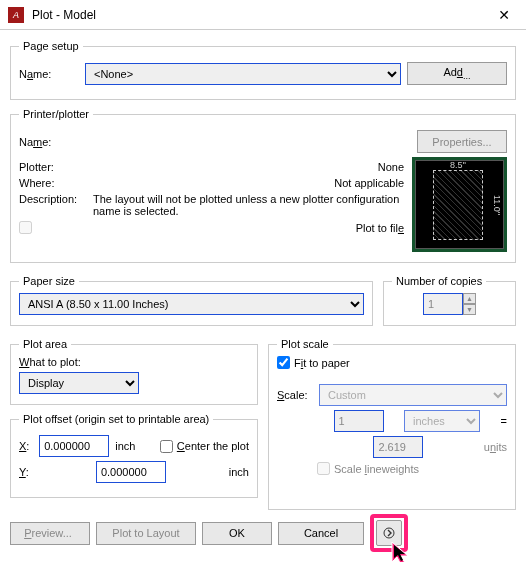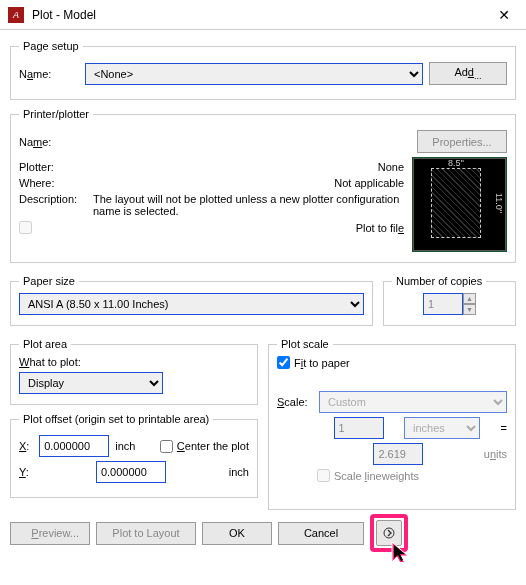--- a/index.html
+++ b/index.html
@@ -55,21 +55,21 @@
     font-size: 11px;
     padding: 0 10px;
   }
   button:disabled { color: #888; }
   .cols { display: flex; gap: 10px; }
   .col { flex: 1; }
   .page-preview {
     width: 95px; height: 95px;
     background: #000;
     position: relative;
-    border: 1px solid #14532d;
+    border: 3px solid #14532d;
     box-shadow: inset 0 0 0 1px #555;
   }
   .page-preview .sheet {
     position: absolute;
     left: 18px; top: 10px;
     width: 50px; height: 70px;
     border: 1px dashed #ccc;
     background:
       repeating-linear-gradient(45deg, transparent, transparent 3px, #333 3px, #333 4px);
   }
@@ -113,21 +113,21 @@
 
 <div class="body">
 
   <fieldset>
     <legend>Page setup</legend>
     <div class="row">
       <label class="lbl" style="width:60px">N<span class="u">a</span>me:</label>
       <select style="flex:1">
         <option>&lt;None&gt;</option>
       </select>
-      <button style="width:78px">Ad<span class="u">d</span><sub>...</sub></button>
+      <button style="width:100px">Ad<span class="u">d</span><sub>...</sub></button>
     </div>
   </fieldset>
 
   <fieldset>
     <legend>Printer/plotter</legend>
     <div style="display:flex; gap:8px;">
       <div style="flex:1">
         <div class="row">
           <label class="lbl" style="width:68px">Na<span class="u">m</span>e:</label>
           <button disabled="" style="width:90px">Properties...</button>
@@ -178,21 +178,21 @@
         </div>
       </div>
     </fieldset>
   </div>
 
   <div class="cols">
     <div class="col">
       <fieldset>
         <legend>Plot area</legend>
         <div><span class="u">W</span>hat to plot:</div>
-        <select style="width:144px;margin-top:4px">
+        <select style="width:120px;margin-top:4px">
           <option>Display</option>
         </select>
       </fieldset>
 
       <fieldset>
         <legend>Plot offset (origin set to printable area)</legend>
         <div class="row">
           <span style="width:14px"><span class="u">X</span>:</span>
           <input type="text" style="width: 70px;" value="0.000000">
           <span>inch</span>
@@ -210,21 +210,21 @@
       </fieldset>
     </div>
 
     <div class="col">
       <fieldset style="height:calc(100% - 0px)">
         <legend>Plot scale</legend>
         <label class="chk">
           <input type="checkbox" checked="" style="">
           <span>F<span class="u">i</span>t to paper</span>
         </label>
-        <div class="row" style="margin-top:22px">
+        <div class="row" style="margin-top:15px">
           <span style="width:36px"><span class="u">S</span>cale:</span>
           <select disabled="" style="flex:1">
             <option>Custom</option>
           </select>
         </div>
         <div class="row">
           <span style="width:36px"></span>
           <input type="text" disabled="" style="width: 50px;" value="1">
           <select disabled="" style="width:76px">
             <option>inches</option>
@@ -238,21 +238,21 @@
         </div>
         <label class="chk" style="margin-left:40px;margin-top:4px;color:#888">
           <input type="checkbox" disabled="" style="">
           <span>Scale <span class="u">l</span>ineweights</span>
         </label>
       </fieldset>
     </div>
   </div>
 
   <div class="btn-row">
-    <button disabled="" style="width:80px;text-align:right;padding-left:6px"><span class="u">P</span>review...</button>
+    <button disabled="" style="width:80px;text-align:center;padding-left:6px"><span class="u">P</span>review...</button>
     <button disabled="" style="width:100px">Plot to Layout</button>
     <button style="width:70px">OK</button>
     <button style="width:86px">Cancel</button>
     <div class="btn-wrap">
       <span class="hotpink">
         <span class="expand-btn">
           <svg width="12" height="12" viewBox="0 0 12 12">
             <circle cx="6" cy="6" r="5" fill="none" stroke="#333" stroke-width="1"></circle>
             <path d="M5 3 L8 6 L5 9" fill="none" stroke="#333" stroke-width="1.4"></path>
           </svg>

